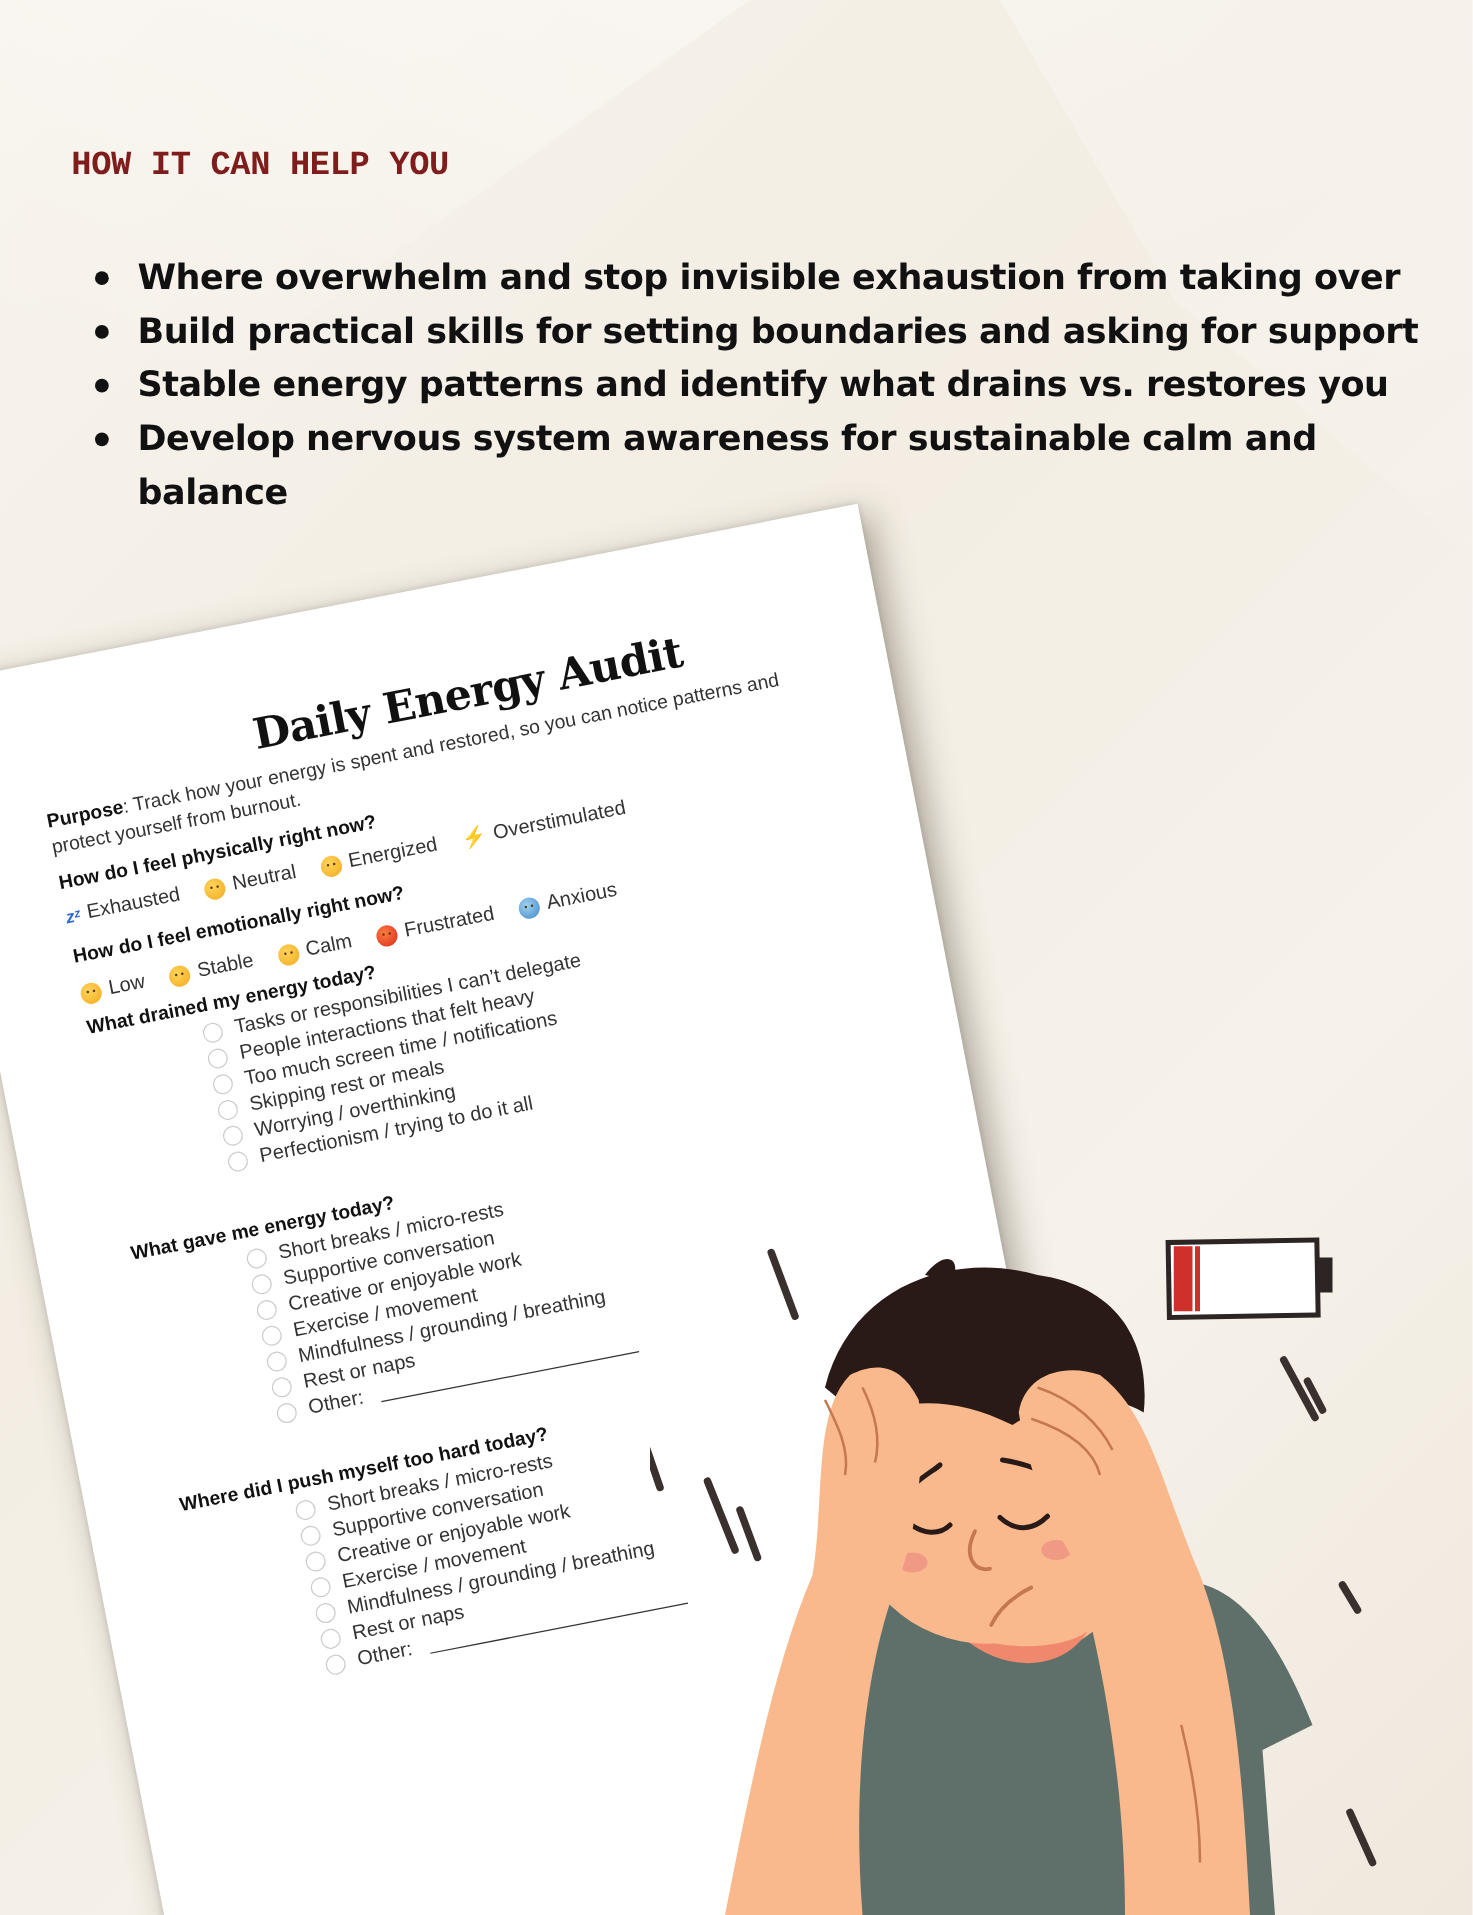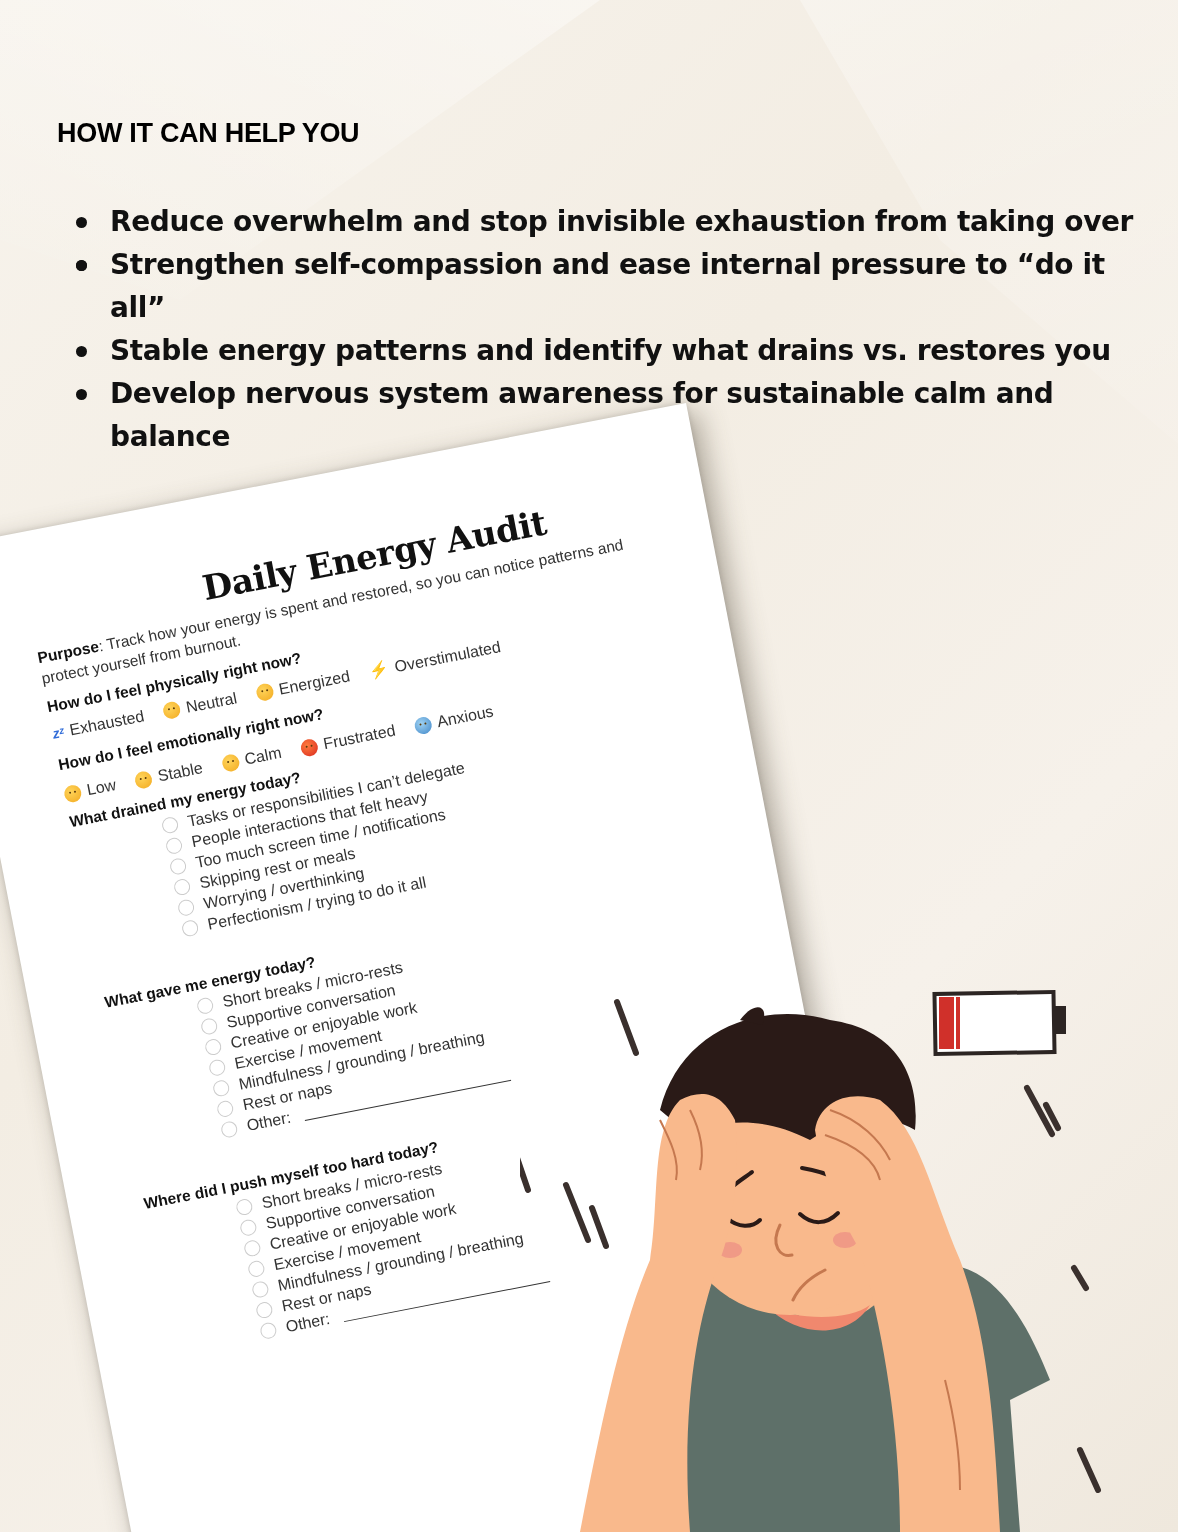--- a/index.html
+++ b/index.html
@@ -9,22 +9,22 @@
     background: linear-gradient(135deg, #f7f3ec 0%, #f3ede3 40%, #f6f1ea 70%, #efe8dd 100%);
     font-family: "Liberation Sans", "DejaVu Sans", sans-serif;
     color: #111;
   }
   .bg-facet { position: absolute; pointer-events: none; }
   .bg-facet.a { left: 520px; top: 0; width: 700px; height: 600px; background: linear-gradient(160deg, rgba(255,255,255,0.35), rgba(255,255,255,0)); clip-path: polygon(40% 0, 100% 0, 100% 80%, 60% 40%); }
   .bg-facet.b { left: 0; top: 0; width: 600px; height: 300px; background: linear-gradient(200deg, rgba(255,255,255,0.4), rgba(255,255,255,0)); clip-path: polygon(0 0, 100% 0, 30% 100%, 0 80%); }
 
   .heading {
     position: absolute; left: 57px; top: 118px;
-    font-family: Liberation Sans, sans-serif; font-weight: bold;
-    font-size: 27px; letter-spacing: -0.3px; color: #000000;
+    font-family: Liberation Mono, monospace; font-weight: bold;
+    font-size: 27px; letter-spacing: -0.3px; color: #7f1d1d;
   }
   .benefits {
     position: absolute; left: 70px; top: 200px; width: 1080px;
     list-style: none;
   }
   .benefits li {
     position: relative; padding-left: 40px;
     font-family: "DejaVu Sans", sans-serif; font-weight: bold;
     font-size: 28px; line-height: 43px; letter-spacing: -0.4px; color: #111;
   }
@@ -71,23 +71,22 @@
 </style>
 </head>
 <body>
 
 <div class="bg-facet a"></div>
 <div class="bg-facet b"></div>
 
 <h1 class="heading">HOW IT CAN HELP YOU</h1>
 
 <ul class="benefits">
-  <li><span class="bullet"></span><span>Reduce overwhelm and stop invisible exhaustion from taking over</span></li>
-  <li><span class="bullet"></span></li>
-  <li><span class="bullet"></span><span>Strengthen self-compassion and ease internal pressure to “do it all”</span></li>
+  <li><span class="bullet"></span><span>Where overwhelm and stop invisible exhaustion from taking over</span></li>
+  <li><span class="bullet"></span><span>Build practical skills for setting boundaries and asking for support</span></li>
   <li><span class="bullet"></span><span>Stable energy patterns and identify what drains vs. restores you</span></li>
   <li><span class="bullet"></span><span>Develop nervous system awareness for sustainable calm and balance</span></li>
 </ul>
 
 <div class="paper-wrap">
   <div class="paper">
     <div class="paper-content">
       <div class="ws-title">Daily Energy Audit</div>
       <div class="ws-purpose"><b>Purpose</b><span>: Track how your energy is spent and restored, so you can notice patterns and protect yourself from burnout.</span></div>
 

